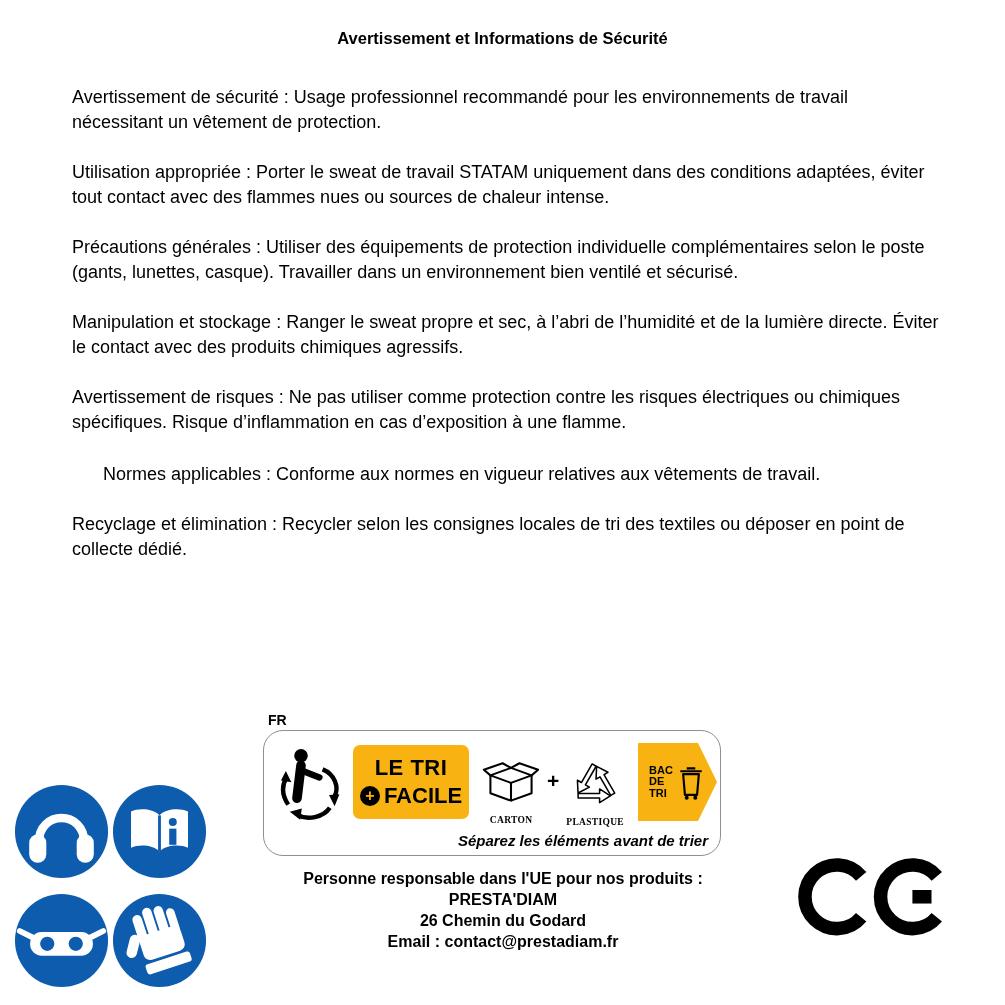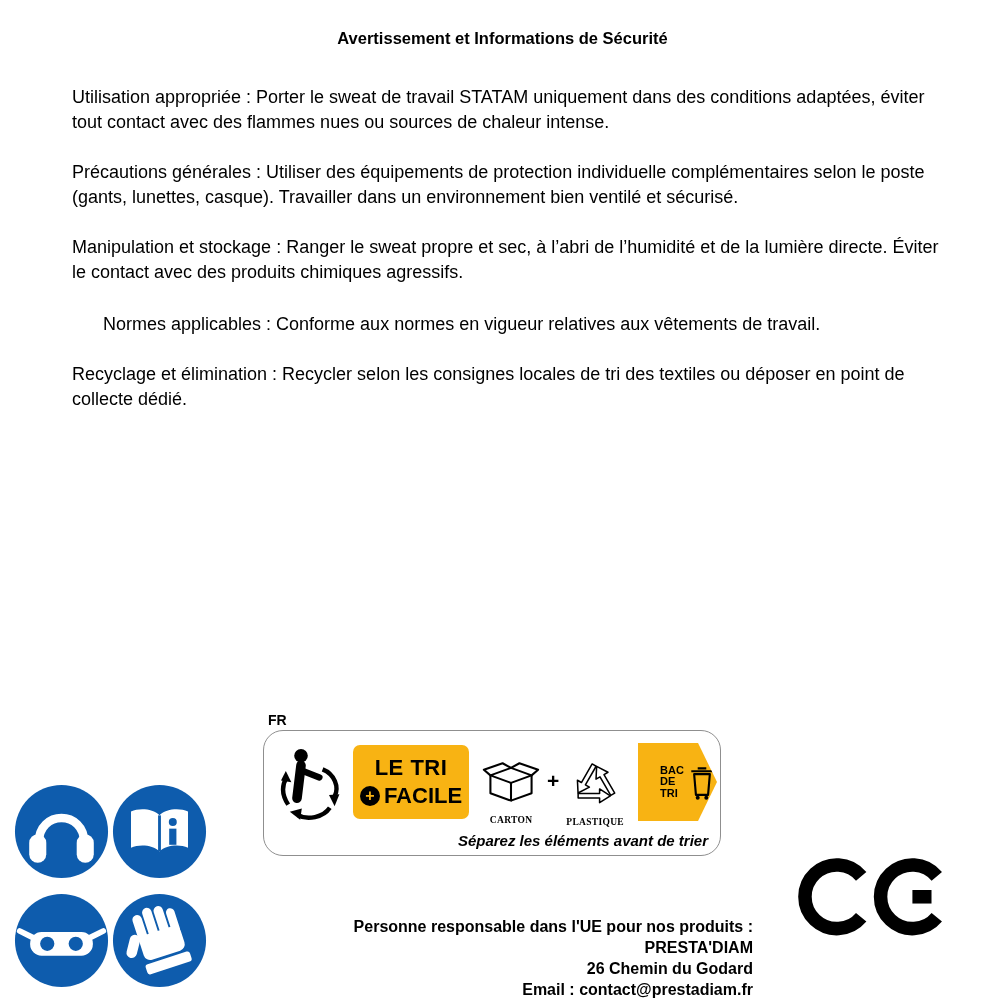--- a/index.html
+++ b/index.html
@@ -65,47 +65,49 @@
     position:absolute;left:206px;top:28px;width:166px;
     display:flex;align-items:flex-start;justify-content:center;gap:7px;
   }
   .material{display:flex;flex-direction:column;align-items:center;gap:12px;font-family:Liberation Serif, serif;}
   .material-label{font-size:9.5px;font-weight:bold;letter-spacing:.3px;}
   .materials-plus{font-size:21px;font-weight:bold;margin-top:10px;}
   .pennant{
     position:absolute;left:374px;top:12px;width:79px;height:78px;
     background:var(--yellow);
     clip-path:polygon(0 0,76% 0,100% 50%,76% 100%,0 100%);
-    display:flex;align-items:center;padding-left:22px;gap:3px;
+    display:flex;align-items:center;padding-left:11px;gap:3px;
   }
   .bin-label{font-size:11px;font-weight:bold;line-height:11.5px;}
   .bin-icon{width:30px;height:38px;}
   .tri-instruction{
     position:absolute;right:12px;bottom:6px;
     font-size:15px;font-weight:bold;font-style:italic;
   }
 
   .address{
     position:absolute;left:253px;top:868px;width:500px;
-    text-align:right;font-size:16px;font-weight:bold;line-height:21px;margin-top:48px;
+    text-align:center;font-size:16px;font-weight:bold;line-height:21px;
   }
 
   .ce{position:absolute;left:797px;top:853px;width:156px;height:auto;}
 </style>
 </head>
 <body>
 
 <div class="page">
 
   <h1 class="title">Avertissement et Informations de Sécurité</h1>
 
   <div class="text-block">
+    <p class="para">Avertissement de sécurité : Usage professionnel recommandé pour les environnements de travail nécessitant un vêtement de protection.</p>
     <p class="para">Utilisation appropriée : Porter le sweat de travail STATAM uniquement dans des conditions adaptées, éviter tout contact avec des flammes nues ou sources de chaleur intense.</p>
     <p class="para">Précautions générales : Utiliser des équipements de protection individuelle complémentaires selon le poste (gants, lunettes, casque). Travailler dans un environnement bien ventilé et sécurisé.</p>
     <p class="para">Manipulation et stockage : Ranger le sweat propre et sec, à l’abri de l’humidité et de la lumière directe. Éviter le contact avec des produits chimiques agressifs.</p>
+    <p class="para">Avertissement de risques : Ne pas utiliser comme protection contre les risques électriques ou chimiques spécifiques. Risque d’inflammation en cas d’exposition à une flamme.</p>
     <p class="para extra-gap">Normes applicables : Conforme aux normes en vigueur relatives aux vêtements de travail.</p>
     <p class="para">Recyclage et élimination : Recycler selon les consignes locales de tri des textiles ou déposer en point de collecte dédié.</p>
   </div>
 
   <div class="ppe-grid">
     <div class="ppe">
       <svg viewBox="0 0 100 100">
         <circle cx="50" cy="50" r="49" fill="var(--blue)"></circle>
         <path d="M26 62 C26 27 74 27 74 62" fill="none" stroke="#fff" stroke-width="9" stroke-linecap="round"></path>
         <rect x="16" y="53" width="18" height="30" rx="9" fill="#fff"></rect>

